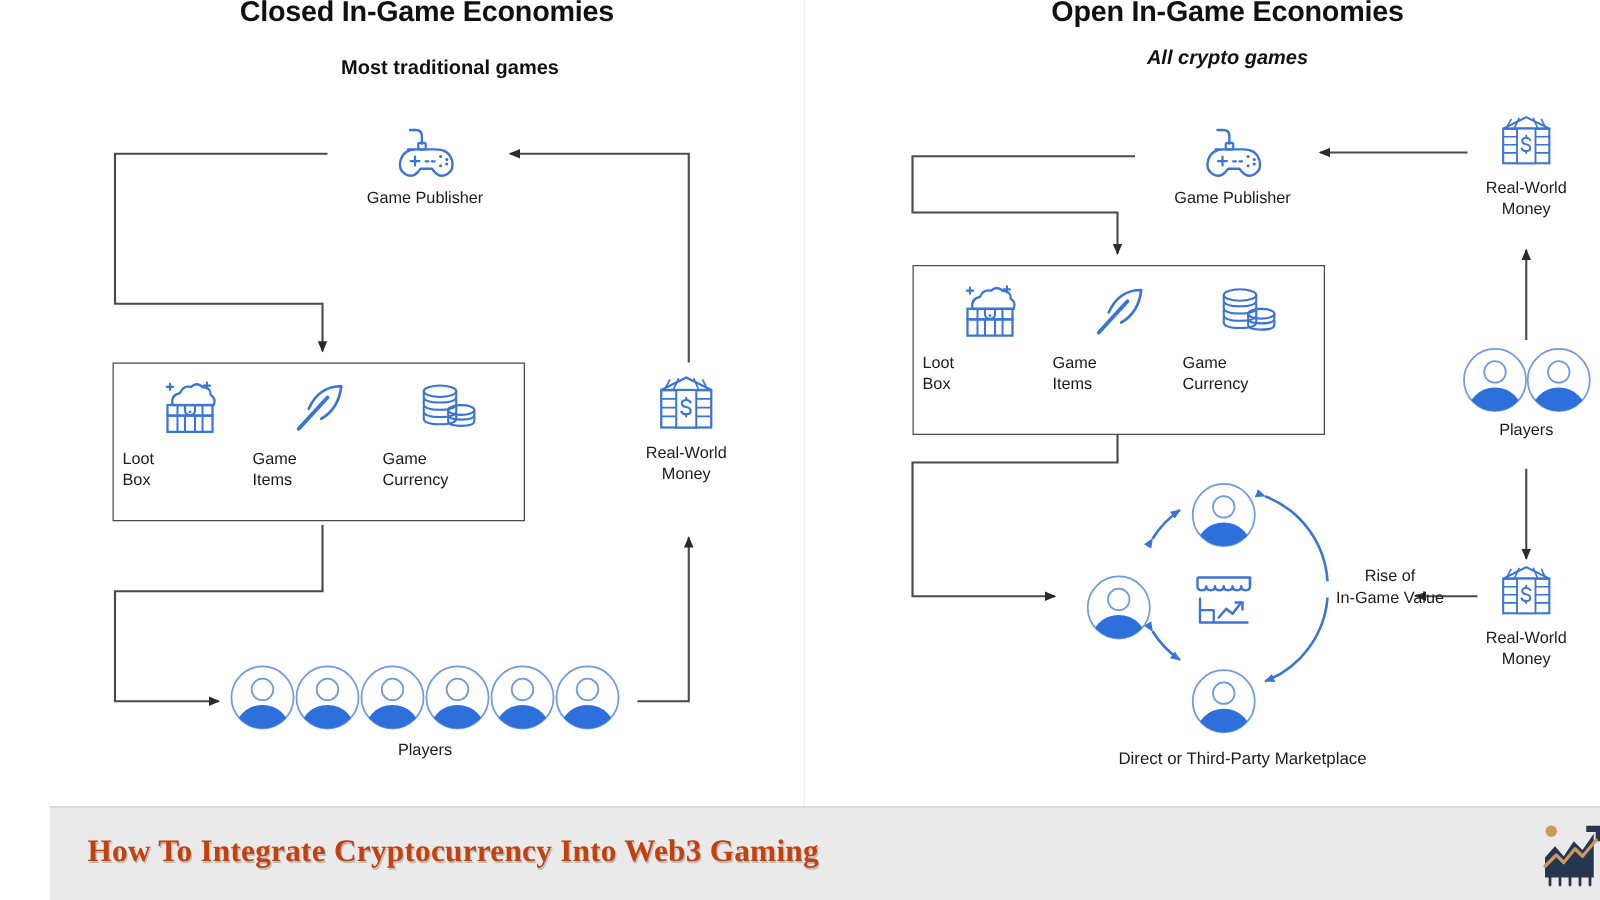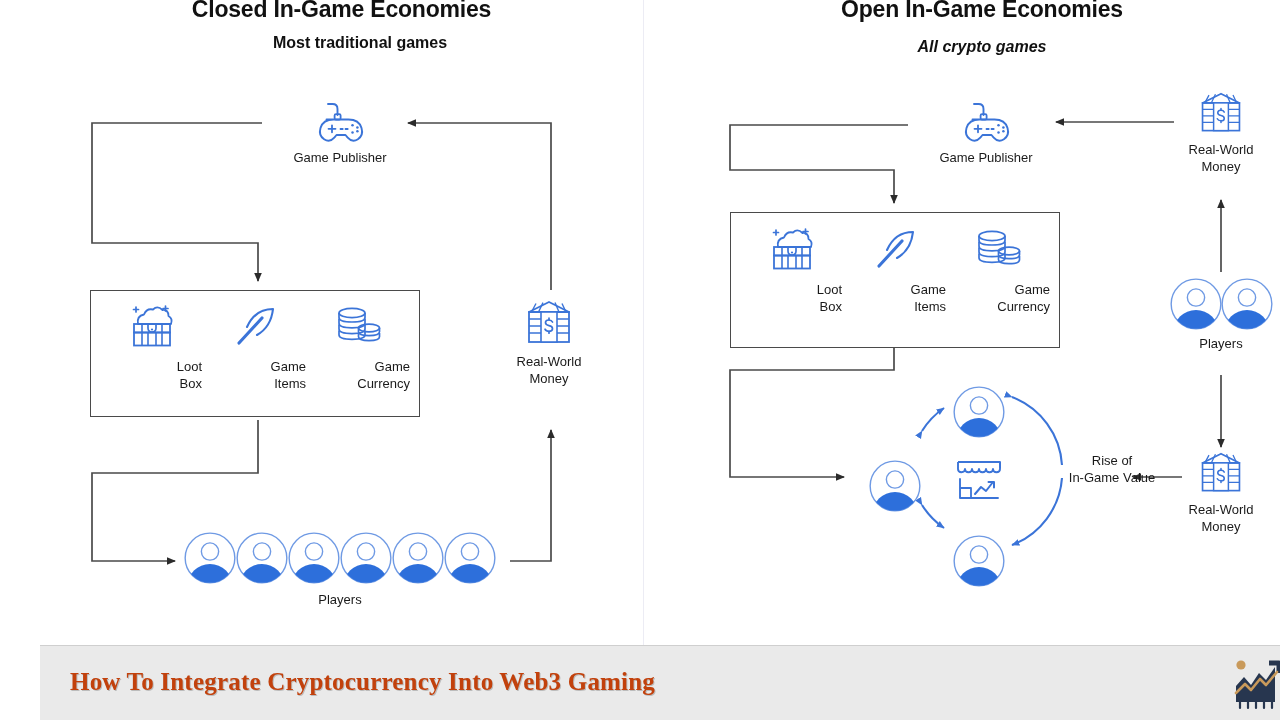--- a/index.html
+++ b/index.html
@@ -36,21 +36,21 @@
     margin-top: 3px; white-space: pre-line;
   }
   .node .lbl.big { font-size: 13px; line-height: 17px; }
 
   .svgicon { display:block; margin: 0 auto; }
 
   .box {
     position: absolute; border: 1.6px solid #4a4a4a; background: #fff;
   }
 
-  .boxcell { position: absolute; text-align: right; }
+  .boxcell { position: absolute; text-align: left; }
   .boxcell .lbl { font-size: 13px; color: #1a1a1a; line-height: 17px; white-space: pre-line; margin-top: 6px; }
 
   svg.flow { position: absolute; left: 0; top: 0; width: 100%; height: 100%;
              pointer-events: none; overflow: visible; }
 
   .riselbl {
     position: absolute; text-align: center; font-size: 13px;
     color: #1a1a1a; line-height: 17px; white-space: pre-line;
   }
   .mktlbl {
@@ -75,21 +75,21 @@
 </head>
 <body>
 
 <div id="stage">
 
   <div class="vdivider"></div>
 
   <div class="panel" id="panel-left">
 
     <div class="title" style="top:-4px;">Closed In-Game Economies</div>
-    <div class="subtitle" style="top:34px;padding-left:37px;">Most traditional games</div>
+    <div class="subtitle" style="top:46px;padding-left:37px;">Most traditional games</div>
 
     <svg class="flow" viewBox="0 0 603 645">
       <defs>
         <marker id="ahL" markerWidth="10" markerHeight="10" refX="8" refY="4.2" orient="auto" markerUnits="userSpaceOnUse">
           <path d="M0,0.4 L9,4.2 L0,8 Z" fill="#2b2b2b"></path>
         </marker>
       </defs>
 
       <path d="M222,123 L52,123 L52,243 L218,243 L218,281" fill="none" stroke="#4a4a4a" stroke-width="1.7" marker-end="url(#ahL)"></path>
 
@@ -462,20 +462,21 @@
         <path d="M8 23 v19 h38" fill="none" stroke="#3b74d8" stroke-width="1.9" stroke-linecap="round" stroke-linejoin="round"></path>
         <path d="M8 32 h11 v10" fill="none" stroke="#3b74d8" stroke-width="1.8" stroke-linejoin="round"></path>
         <path d="M23 38 l6 -7 l5 4 l7 -9" fill="none" stroke="#3b74d8" stroke-width="2" stroke-linecap="round" stroke-linejoin="round"></path>
         <path d="M36.5 26 h5.5 v5.5" fill="none" stroke="#3b74d8" stroke-width="2" stroke-linecap="round" stroke-linejoin="round"></path>
       </svg>
     </div>
 
     <div class="riselbl" style="left:378px; top:452px; width:180px;">Rise of
 In-Game Value</div>
 
+    <div class="mktlbl" style="left:140px; top:599px; width:420px;">Direct or Third-Party Marketplace</div>
   </div>
 
   <div id="banner">
     <div id="banner-title">How To Integrate Cryptocurrency Into Web3 Gaming</div>
     <svg id="banner-logo" viewBox="0 0 62 55">
       <circle cx="13" cy="9" r="4.6" fill="#c99a5b"></circle>
       <path d="M8 46 V30 l8 -9 l7 8 l8 -12 l7 7 l9 -13 V46 Z" fill="#27364f"></path>
       <path d="M41 7 h10 v10" fill="none" stroke="#27364f" stroke-width="5" stroke-linejoin="round"></path>
       <path d="M8 37 l9 -9 l6 6 l9 -11 l6 6 l11 -13" fill="none" stroke="#c99a5b" stroke-width="2.6" stroke-linejoin="round" stroke-linecap="round"></path>
       <path d="M12 46 v6 M20 46 v6 M28 46 v6 M36 46 v6 M44 46 v6" stroke="#27364f" stroke-width="2.2" stroke-linecap="round"></path>

